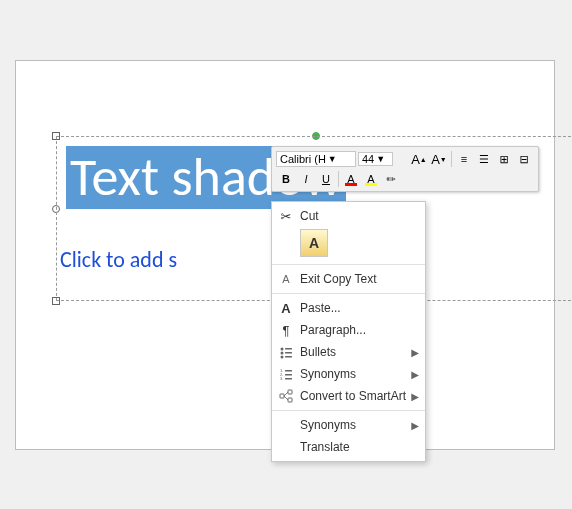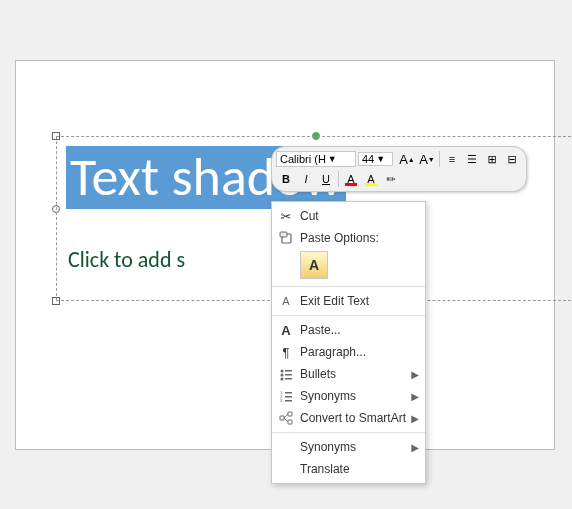--- a/index.html
+++ b/index.html
@@ -73,34 +73,34 @@
       
       background: #5B9BD5;
       color: #fff;
       padding: 2px 4px;
       line-height: 1.1;
     }
 
     .subtitle-text {
       position: absolute;
       top: 130px;
-      left: 12px;
+      left: 4px;
       font-size: 22px;
-      color: #14532d;
+      color: #1d4ed8;
       font-family: Calibri, sans-serif;
     }
 
     
     .mini-toolbar {
       position: absolute;
       top: 85px;
       left: 255px;
       background: #f1f1f1;
       border: 1px solid #c8c8c8;
-      border-radius: 14px;
+      border-radius: 2px;
       display: flex;
       flex-direction: column;
       padding: 2px;
       box-shadow: 1px 1px 3px rgba(0,0,0,0.2);
     }
 
     .toolbar-row {
       display: flex;
       align-items: center;
       padding: 1px 2px;
@@ -117,21 +117,21 @@
       min-width: 80px;
     }
 
     .toolbar-size-selector {
       display: flex;
       align-items: center;
       background: white;
       border: 1px solid #c8c8c8;
       padding: 0 3px;
       font-size: 11px;
-      margin-right: 4px;
+      margin-right: 16px;
       min-width: 35px;
     }
 
     .toolbar-btn {
       width: 18px;
       height: 18px;
       display: flex;
       align-items: center;
       justify-content: center;
       font-size: 11px;
@@ -292,41 +292,32 @@
     </div>
 
     <div class="context-menu">
 
       <div class="menu-item">
         <span class="menu-icon">✂</span>
         <span>Cut</span>
       </div>
 
 
-      <div class="menu-item" style="padding-left:28px;">
-        <span class="menu-icon">
-          <svg width="14" height="14" viewBox="0 0 14 14" fill="none">
-            <rect x="3" y="3" width="9" height="9" rx="1" stroke="#666" stroke-width="1.2" fill="white"></rect>
-            <rect x="1" y="1" width="7" height="5" rx="1" stroke="#666" stroke-width="1" fill="#e8e8e8"></rect>
-          </svg>
-        </span>
-        <span>Paste Options:</span>
-      </div>
 
       <div style="padding: 2px 6px 4px 28px;">
         <div class="paste-box">
           <span style="font-size:14px;font-weight:bold;color:#333;">A</span>
         </div>
       </div>
 
       <div class="menu-separator"></div>
 
       <div class="menu-item">
         <span class="menu-icon" style="font-size:11px;color:#666;">A</span>
-        <span>Exit Edit Text</span>
+        <span>Exit Copy Text</span>
       </div>
 
       <div class="menu-separator"></div>
 
       <div class="menu-item">
         <span class="menu-icon" style="font-size:13px;font-weight:bold;">A</span>
         <span>Paste...</span>
       </div>
 
       <div class="menu-item">

